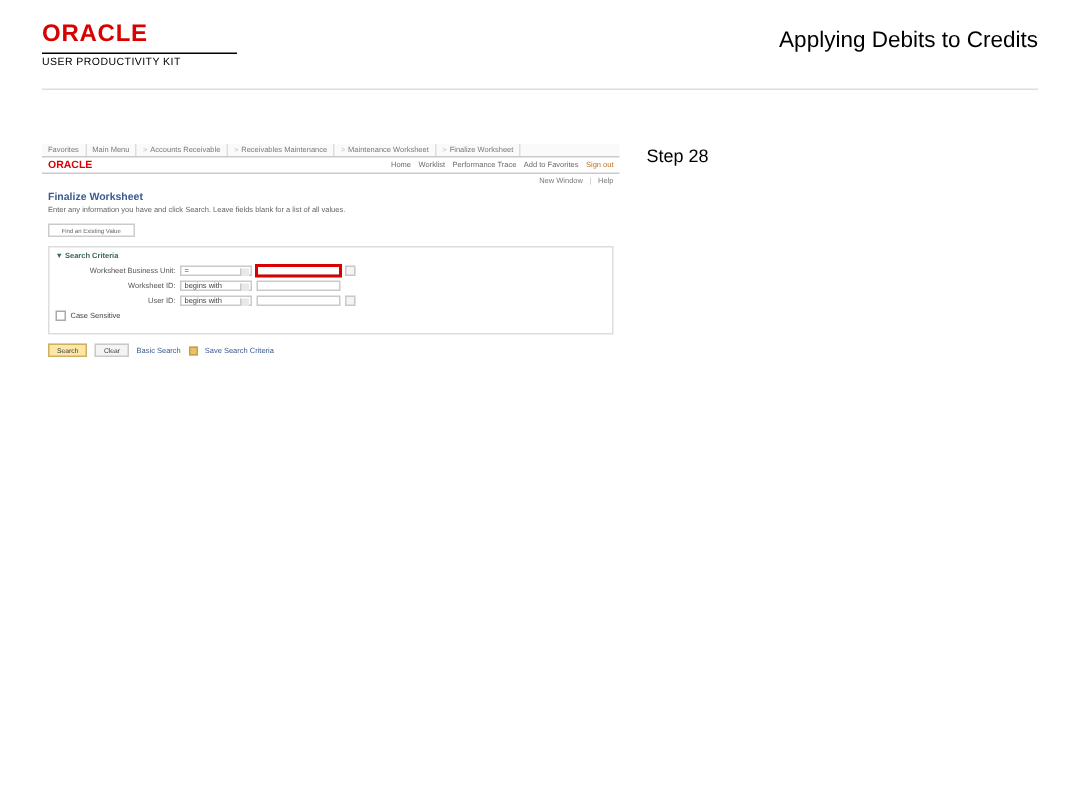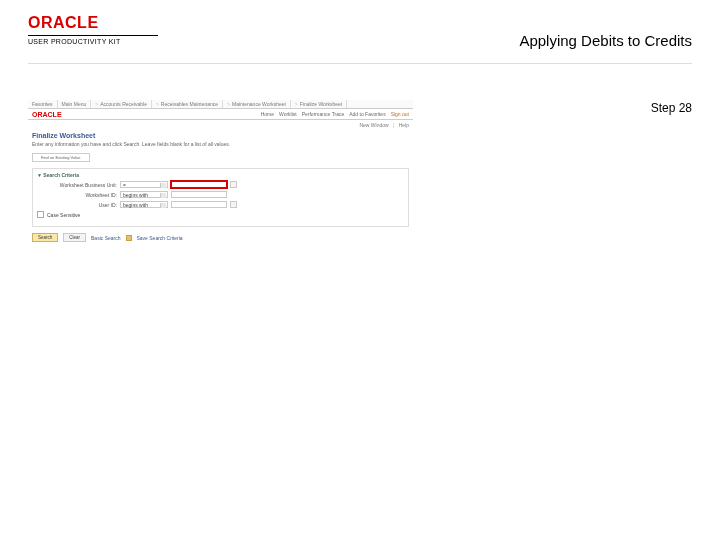--- a/index.html
+++ b/index.html
@@ -18,21 +18,21 @@
   .brand-oracle {
     font-size: 16px; font-weight: bold; color: #d90000; letter-spacing: 0.5px;
   }
   .brand-upk {
     font-size: 7px; letter-spacing: 0.3px; color: #000;
   }
   .brand-rule {
     width: 130px; height: 1px; background: #000; margin-top: 1px;
   }
   .page-title {
-    font-size: 15px; color: #000; margin-top: 18px;
+    font-size: 15px; color: #000; margin-top: 4px;
   }
   .header-rule {
     margin: 14px 28px 0 28px; height: 1px; background: #ddd;
   }
 
   
   .body {
     display: flex;
     margin-top: 36px;
     padding: 0 28px;
@@ -126,21 +126,21 @@
   .sim-links2 .ico {
     width: 6px; height: 6px; background: #e8c070; display: inline-block;
     border: 1px solid #c9a040;
   }
 
   
   .instr {
     flex: 1;
     font-size: 12px; color: #000; line-height: 1.35;
   }
-  .step-title { margin-bottom: 38px; text-align: right; }
+  .step-title { margin-bottom: 38px; }
   .instr .value { color: #d90000; font-weight: bold; }
   .instr .fld { font-weight: bold; }
 </style>
 </head>
 <body>
 
 <div class="page-header">
   <div class="brand">
     <div class="brand-oracle">ORACLE</div>
     <div class="brand-rule"></div>

